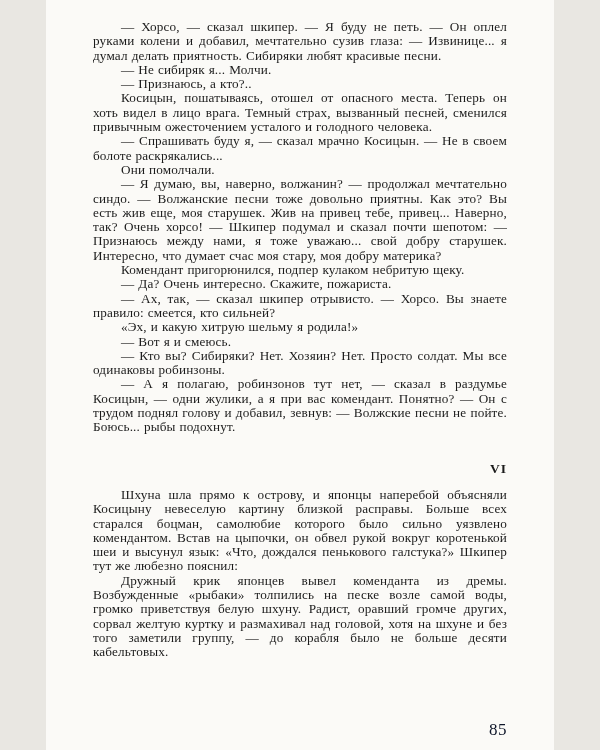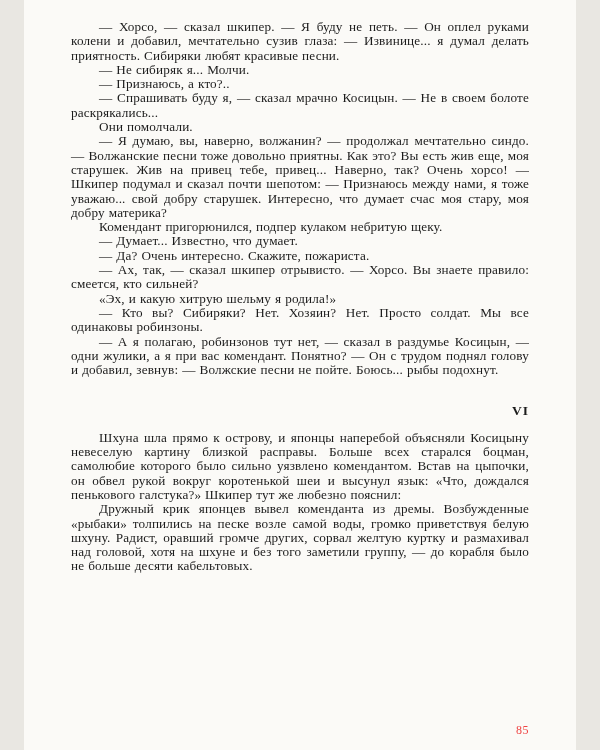--- a/index.html
+++ b/index.html
@@ -2,21 +2,21 @@
 <html><head>
 <meta charset="utf-8">
 <style>
   html, body {
     margin: 0;
     padding: 0;
     background: #e9e7e2;
   }
   .book-page {
     position: relative;
-    width: 552px;
+    width: 508px;
     height: 750px;
     margin: 0 auto;
     background: #fbfaf7;
     color: #1b1b1b;
     font-family: "Liberation Serif", "DejaVu Serif", serif;
     font-size: 13.2px;
     line-height: 14.3px;
     overflow: hidden;
     box-sizing: border-box;
   }
@@ -41,41 +41,42 @@
     text-indent: 28px;
     font-size: 13.5px;
     font-weight: bold;
     letter-spacing: 1px;
     text-align: right;
   }
   .page-number {
     position: absolute;
     bottom: 13px;
     right: 47px;
-    font-size: 12px;
+    font-size: 17px;
     letter-spacing: 0.5px;
-    color: #ef4444;
+    color: #0f172a;
   }
 </style>
 </head>
 <body>
 
 <div class="book-page">
   <div class="text-block">
     <p class="para">— Хорсо, — сказал шкипер. — Я буду не петь. — Он оплел руками колени и добавил, мечтательно сузив глаза: — Извинице... я думал делать приятность. Сибиряки любят красивые песни.</p>
     <p class="para">— Не сибиряк я... Молчи.</p>
     <p class="para">— Признаюсь, а кто?..</p>
+    <p class="para">Косицын, пошатываясь, отошел от опасного места. Теперь он хоть видел в лицо врага. Темный страх, вызванный песней, сменился привычным ожесточением усталого и голодного человека.</p>
     <p class="para">— Спрашивать буду я, — сказал мрачно Косицын. — Не в своем болоте раскрякались...</p>
     <p class="para">Они помолчали.</p>
     <p class="para">— Я думаю, вы, наверно, волжанин? — продолжал мечтательно синдо. — Волжанские песни тоже довольно приятны. Как это? Вы есть жив еще, моя старушек. Жив на привец тебе, привец... Наверно, так? Очень хорсо! — Шкипер подумал и сказал почти шепотом: — Признаюсь между нами, я тоже уважаю... свой добру старушек. Интересно, что думает счас моя стару, моя добру материка?</p>
     <p class="para">Комендант пригорюнился, подпер кулаком небритую щеку.</p>
-    <p class="para">— Думает... Известно, что думает.</p>
     <p class="para">— Да? Очень интересно. Скажите, пожариста.</p>
     <p class="para">— Ах, так, — сказал шкипер отрывисто. — Хорсо. Вы знаете правило: смеется, кто сильней?</p>
     <p class="para">«Эх, и какую хитрую шельму я родила!»</p>
+    <p class="para">— Вот я и смеюсь.</p>
     <p class="para">— Кто вы? Сибиряки? Нет. Хозяин? Нет. Просто солдат. Мы все одинаковы робинзоны.</p>
     <p class="para">— А я полагаю, робинзонов тут нет, — сказал в раздумье Косицын, — одни жулики, а я при вас комендант. Понятно? — Он с трудом поднял голову и добавил, зевнув: — Волжские песни не пойте. Боюсь... рыбы подохнут.</p>
 
     <h3 class="section-heading">VI</h3>
 
     <p class="para">Шхуна шла прямо к острову, и японцы наперебой объясняли Косицыну невеселую картину близкой расправы. Больше всех старался боцман, самолюбие которого было сильно уязвлено комендантом. Встав на цыпочки, он обвел рукой вокруг коротенькой шеи и высунул язык: «Что, дождался пенькового галстука?» Шкипер тут же любезно пояснил:</p>
     <p class="para">Дружный крик японцев вывел коменданта из дремы. Возбужденные «рыбаки» толпились на песке возле самой воды, громко приветствуя белую шхуну. Радист, оравший громче других, сорвал желтую куртку и размахивал над головой, хотя на шхуне и без того заметили группу, — до корабля было не больше десяти кабельтовых.</p>
   </div>
 
   <div class="page-number">85</div>

